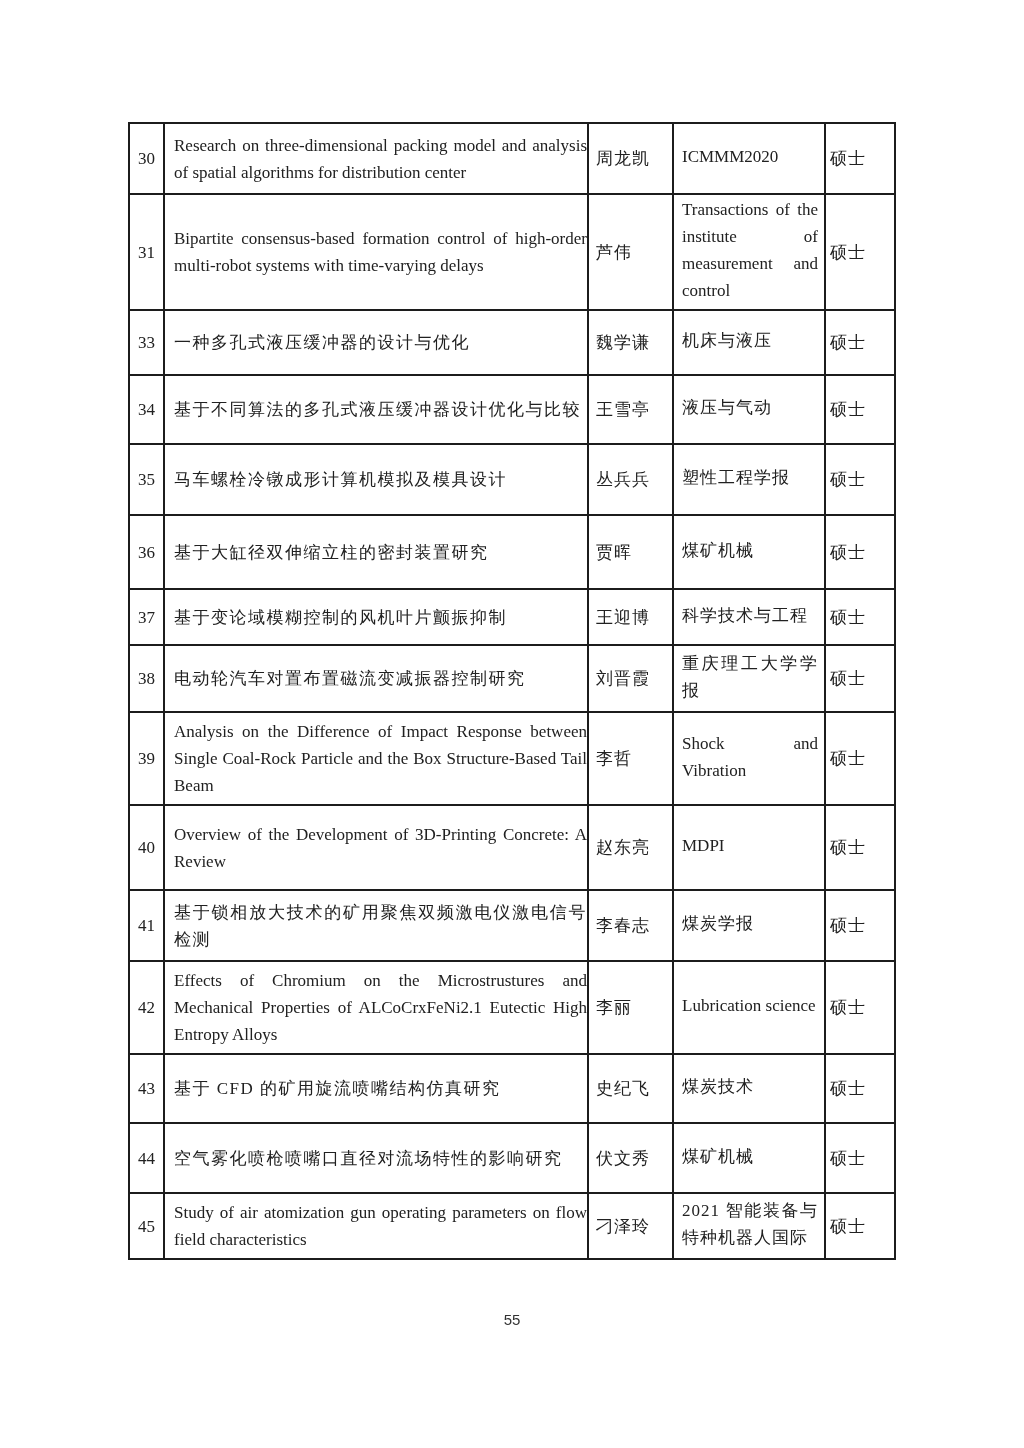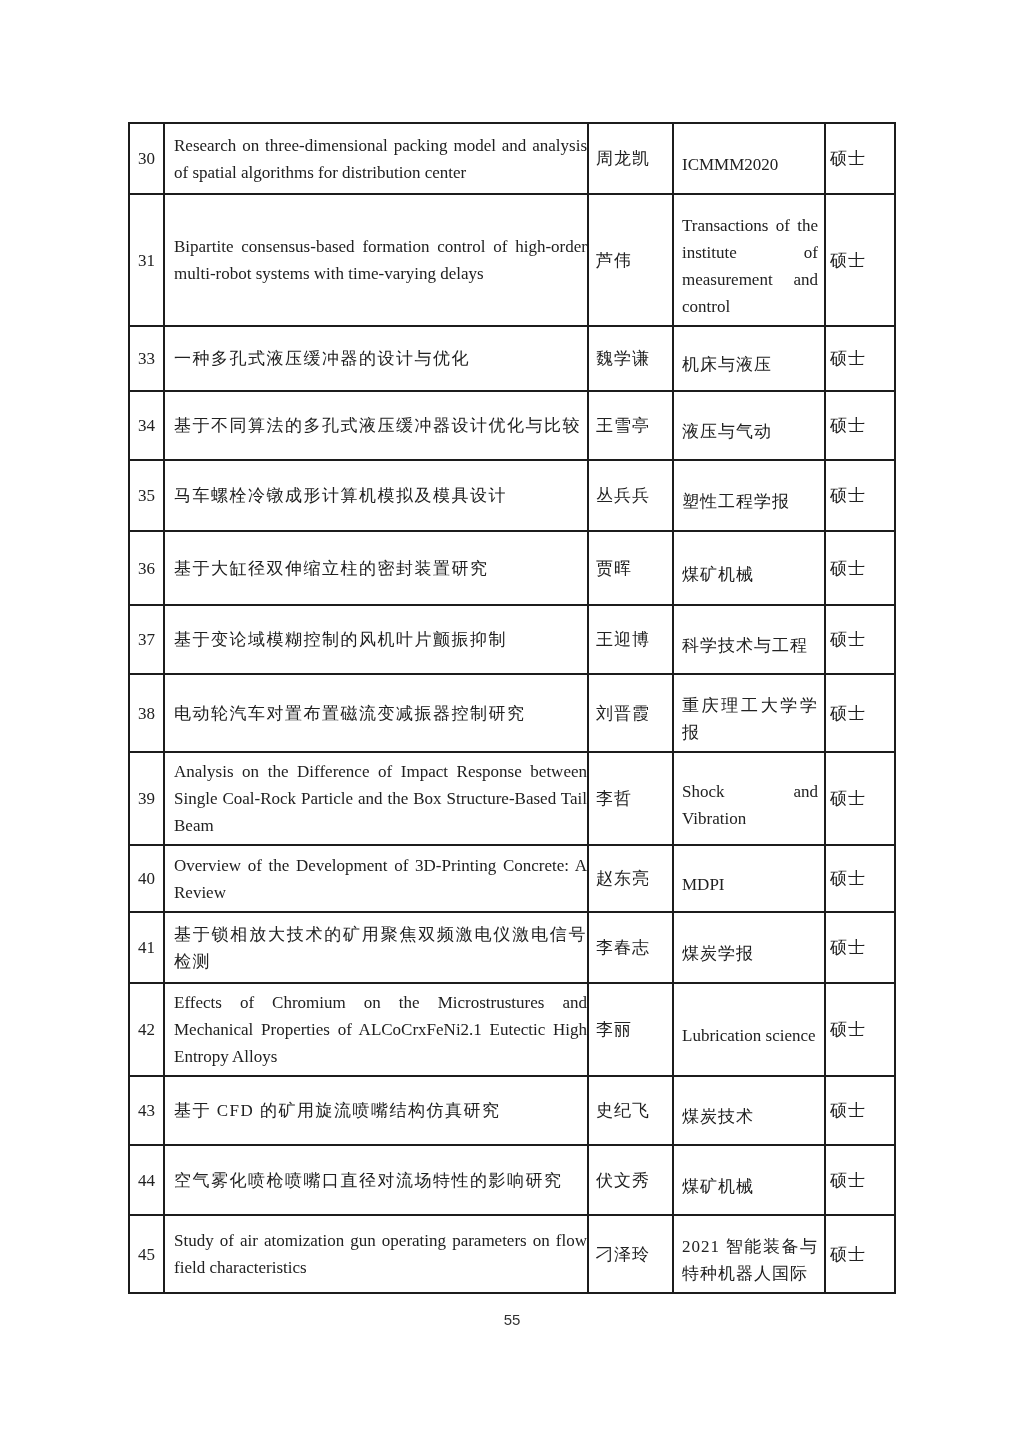--- a/index.html
+++ b/index.html
@@ -38,21 +38,21 @@
     padding:5px 0 5px 9px;
   }
   td.title.cjk { letter-spacing:1.5px; }
   td.author {
     padding:0 4px 0 7px;
     letter-spacing:1px;
     margin-left:12px;
   }
   td.venue {
     text-align:justify;
-    padding:17px 6px 5px 8px;
+    padding:1px 6px 5px 8px;
   }
   td.venue.cjk { letter-spacing:1px; }
   td.degree {
     text-align:left;
     letter-spacing:1px;
     padding:0 4px;
   }
   .page-number {
     position:absolute;
     top:1311px;
@@ -113,42 +113,42 @@
         <td class="venue cjk">塑性工程学报</td>
         <td class="degree">硕士</td>
       </tr>
       <tr style="height:74px">
         <td class="no">36</td>
         <td class="title cjk">基于大缸径双伸缩立柱的密封装置研究</td>
         <td class="author">贾晖</td>
         <td class="venue cjk">煤矿机械</td>
         <td class="degree">硕士</td>
       </tr>
-      <tr style="height:69px">
+      <tr style="height:56px">
         <td class="no">37</td>
         <td class="title cjk">基于变论域模糊控制的风机叶片颤振抑制</td>
         <td class="author">王迎博</td>
         <td class="venue cjk">科学技术与工程</td>
         <td class="degree">硕士</td>
       </tr>
       <tr style="height:67px">
         <td class="no">38</td>
         <td class="title cjk">电动轮汽车对置布置磁流变减振器控制研究</td>
         <td class="author">刘晋霞</td>
         <td class="venue cjk">重庆理工大学学报</td>
         <td class="degree">硕士</td>
       </tr>
       <tr style="height:85px">
         <td class="no">39</td>
         <td class="title">Analysis on the Difference of Impact Response between Single Coal-Rock Particle and the Box Structure-Based Tail Beam</td>
         <td class="author">李哲</td>
         <td class="venue">Shock and Vibration</td>
         <td class="degree">硕士</td>
       </tr>
-      <tr style="height:67px">
+      <tr style="height:85px">
         <td class="no">40</td>
         <td class="title">Overview of the Development of 3D-Printing Concrete: A Review</td>
         <td class="author">赵东亮</td>
         <td class="venue">MDPI</td>
         <td class="degree">硕士</td>
       </tr>
       <tr style="height:71px">
         <td class="no">41</td>
         <td class="title cjk">基于锁相放大技术的矿用聚焦双频激电仪激电信号检测</td>
         <td class="author">李春志</td>

